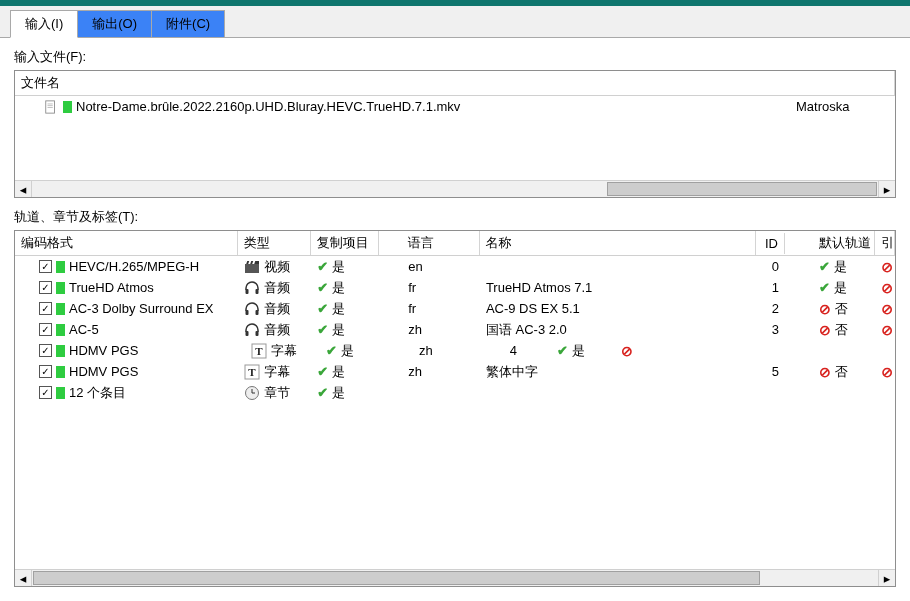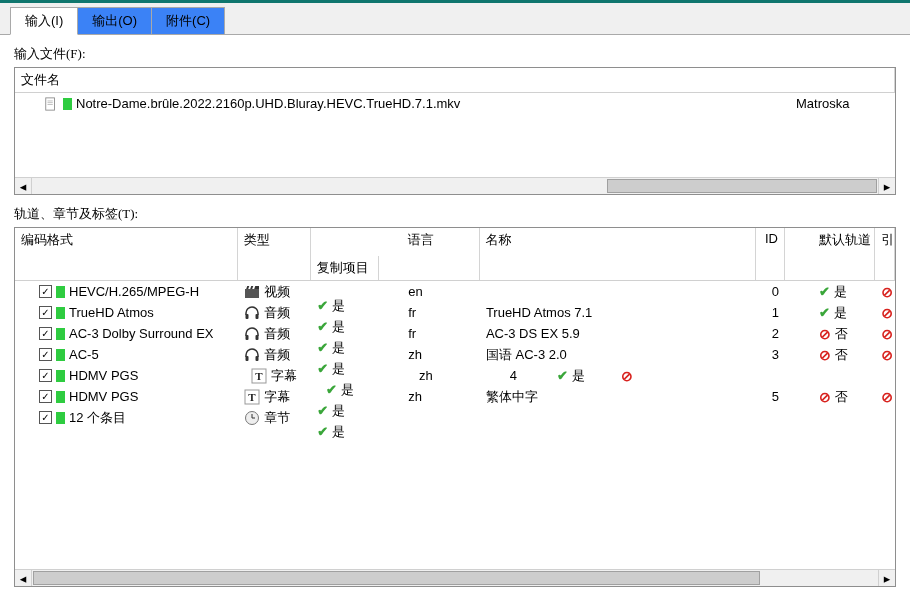--- a/index.html
+++ b/index.html
@@ -1,26 +1,26 @@
 <!DOCTYPE html>
 <html><head>
 <meta charset="utf-8">
 <style>
 * { box-sizing: border-box; margin: 0; padding: 0; }
 body { font-family: "Microsoft YaHei", "Segoe UI", sans-serif; font-size: 13px; background: #fff; width: 910px; height: 601px; overflow: hidden; color: #000; }
-.outer { display: flex; flex-direction: column; height: 100%; border-top: 3px solid #0f766e; }
+.outer { display: flex; flex-direction: column; height: 100%; border-top: 6px solid #0f766e; }
 .tabs { display: flex; background: #f0f0f0; padding: 4px 10px 0 10px; }
 .tab { padding: 4px 14px; border: 1px solid #a9a9a9; background: #3b82f6; margin-right: -1px; position: relative; cursor: pointer; }
 .tab.active { background: #fff; border-bottom: 1px solid #fff; z-index: 2; }
 .tabline { border-bottom: 1px solid #a9a9a9; margin-top: -1px; }
-.section-label { padding: 10px 4px 4px 14px; font-family: Liberation Serif, serif; }
+.section-label { padding: 10px 4px 4px 14px; }
 .pane { margin: 0 14px; border: 1px solid #8e8e8e; background: #fff; display: flex; flex-direction: column; }
 .pane.files { height: 128px; }
 .pane.tracks { flex: 1; min-height: 0; margin-bottom: 14px; }
-.cols { display: flex; background: #fff; border-bottom: 1px solid #d0d0d0; }
+.cols { display: flex; background: #fff; border-bottom: 1px solid #d0d0d0; align-items: center; }
 .col { padding: 3px 6px; border-right: 1px solid #d4d4d4; overflow: hidden; white-space: nowrap; font-size: 13px; }
 .rows { flex: 1; overflow: auto; }
 .row { display: flex; align-items: center; height: 21px; white-space: nowrap; }
 .cell { padding: 0 6px; overflow: hidden; display: flex; align-items: center; gap: 4px; }
 .hscroll { height: 17px; border-top: 1px solid #d0d0d0; background: #f0f0f0; display: flex; align-items: stretch; }
 .sb-btn { width: 17px; display: flex; align-items: center; justify-content: center; background: #f0f0f0; border-right: 1px solid #d0d0d0; }
 .sb-btn.r { border-left: 1px solid #d0d0d0; border-right: none; }
 .sb-track { flex: 1; background: #f0f0f0; position: relative; }
 .sb-thumb { position: absolute; top: 1px; bottom: 1px; background: #cdcdcd; border: 1px solid #a0a0a0; }
 .green-sq { width: 9px; height: 12px; background: #2ecc40; display: inline-block; flex-shrink: 0; }
@@ -28,21 +28,21 @@
 .icon { width: 16px; height: 16px; display: inline-flex; align-items: center; justify-content: center; flex-shrink: 0; }
 .green-check { color: #3aa63a; font-weight: bold; }
 .red-no { color: #d8221e; font-weight: bold; font-size: 14px; }
 .files .col.c1 { flex: 1; }
 .files .col.c2 { width: 105px; }
 .files .row .cell.c1 { flex: 1; padding-left: 28px; }
 .files .row .cell.c2 { width: 105px; }
 
 .w-codec { width: 230px; }
 .w-type { width: 75px; }
-.w-copy { width: 70px; margin-top: 28px; }
+.w-copy { width: 70px; }
 .w-lang { width: 80px; margin-left: 23px; }
 .w-name { width: 285px; }
 .w-id { width: 30px; text-align: right; justify-content: flex-end; }
 .w-def { width: 64px; margin-left: 28px; }
 .w-extra { width: 20px; }
 </style>
 </head>
 <body>
 
 <div class="outer">
@@ -162,21 +162,21 @@
               <svg width="16" height="16" viewBox="0 0 16 16">
                 <path d="M2 10v-2a6 6 0 0 1 12 0v2" fill="none" stroke="#333" stroke-width="1.5"></path>
                 <rect x="1.5" y="9" width="3" height="5" rx="1" fill="#333"></rect>
                 <rect x="11.5" y="9" width="3" height="5" rx="1" fill="#333"></rect>
               </svg>
             </span>
             <span>音频</span>
           </div>
           <div class="cell w-copy"><span class="green-check">✔</span> 是</div>
           <div class="cell w-lang">fr</div>
-          <div class="cell w-name">AC-3 DS EX 5.9</div>
+          <div class="cell w-name">AC-9 DS EX 5.1</div>
           <div class="cell w-id">2</div>
           <div class="cell w-def"><span class="red-no">⊘</span> 否</div>
           <div class="cell w-extra">
             <span class="red-no">⊘</span>
           </div>
         </div>
         <div class="row">
           <div class="cell w-codec" style="padding-left:24px;">
             <span class="chk">✓</span>
             <span class="green-sq"></span>

